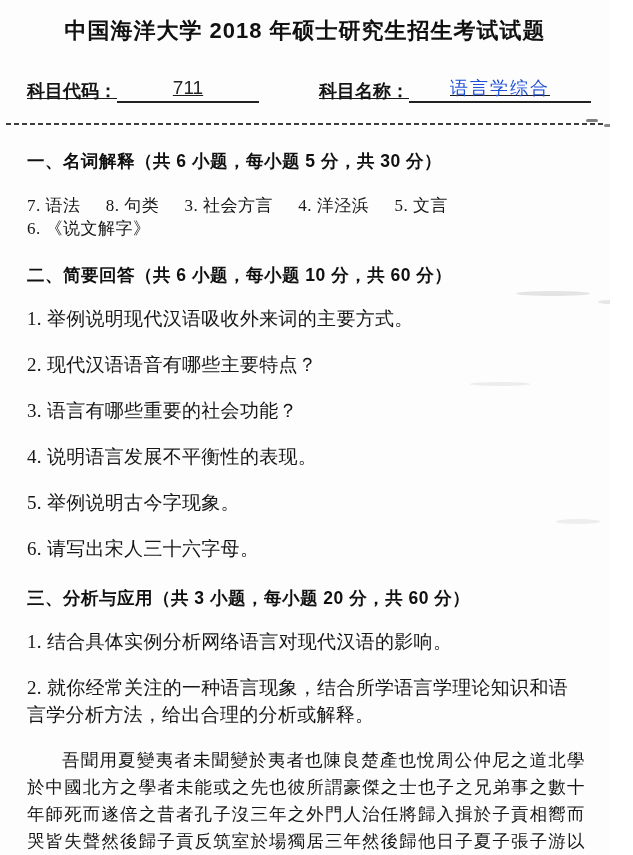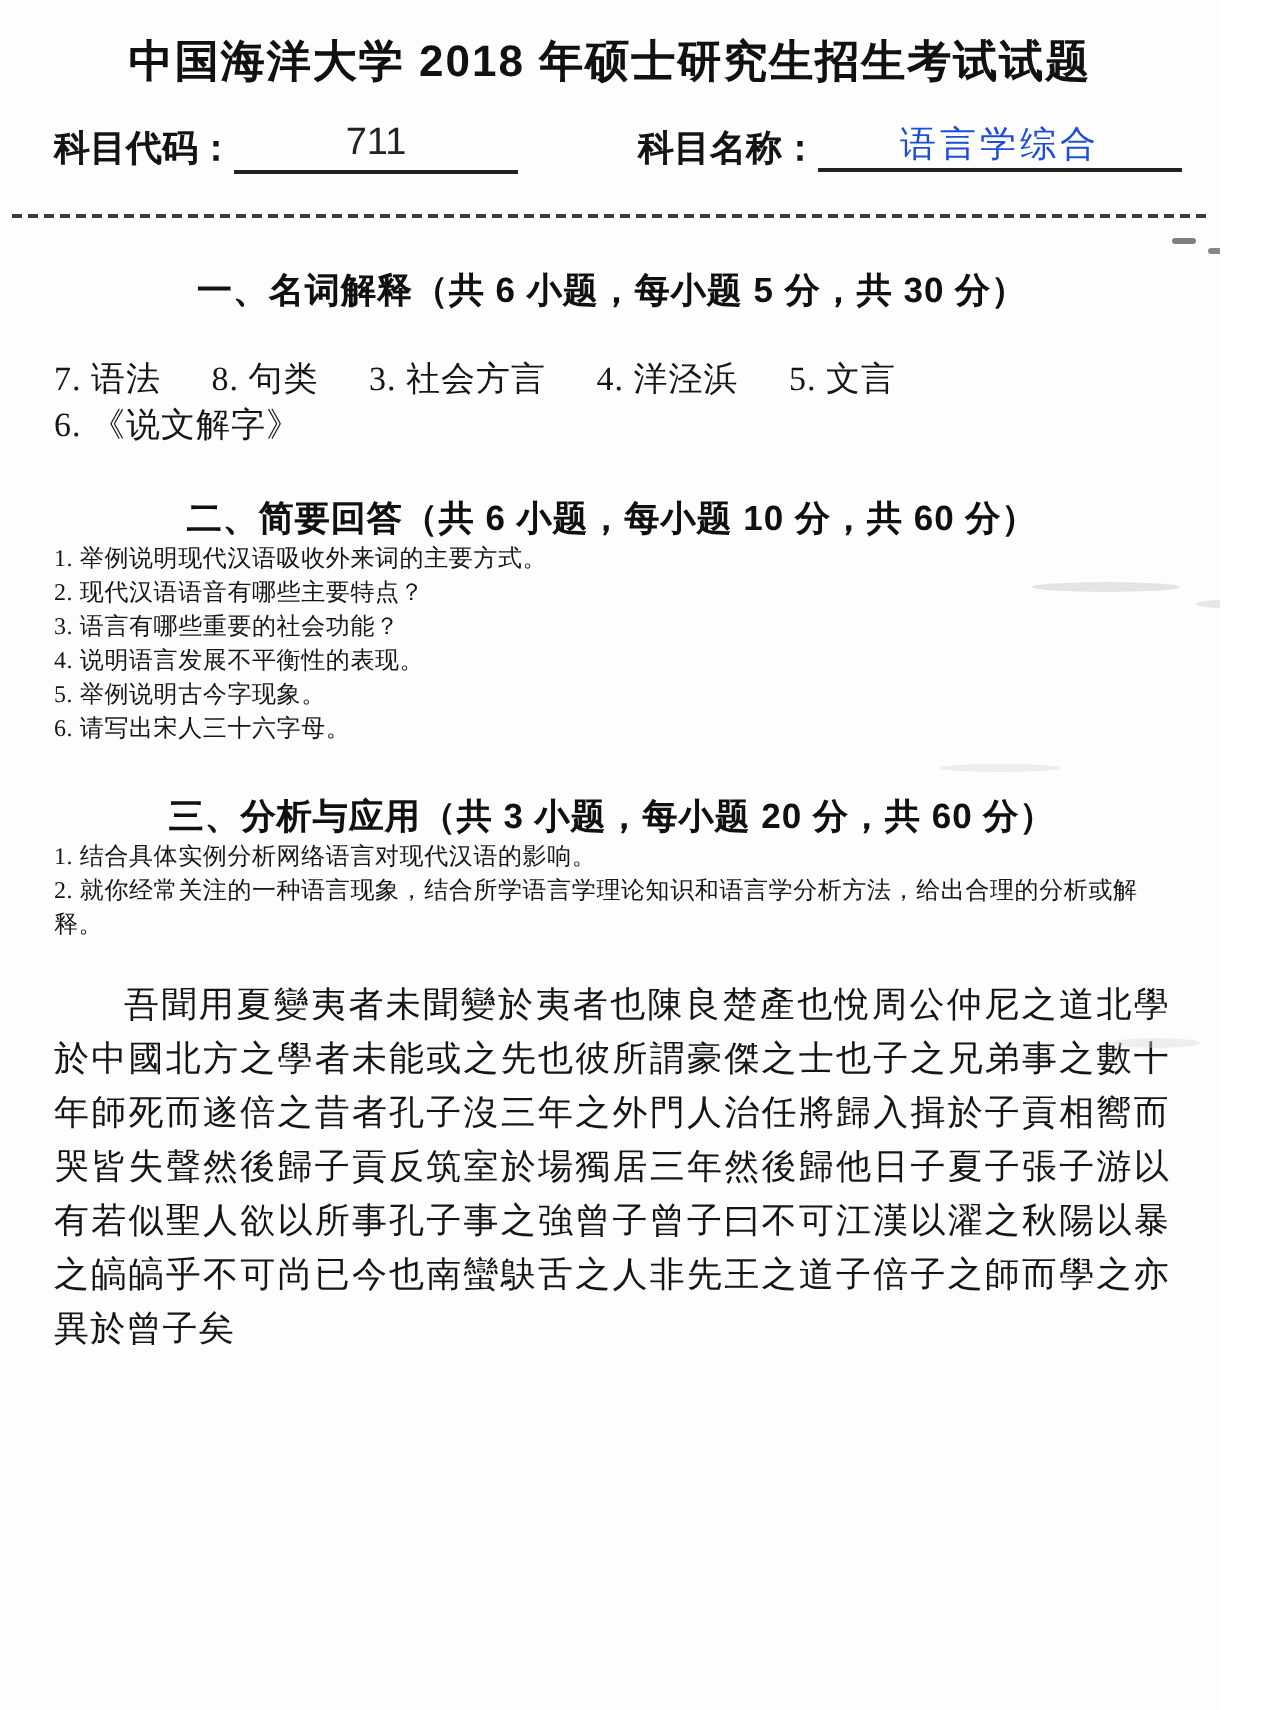--- a/index.html
+++ b/index.html
@@ -22,23 +22,24 @@
     margin:16px 20px 0;
     text-align:center;
     font-family:"Liberation Sans", sans-serif;
     font-weight:700;
     font-size:22px;
     letter-spacing:1px;
     color:#111;
   }
   .subject-row{
     display:flex;
-    align-items:center;
-    margin:16px 24px 0 27px;
+    align-items:flex-end;
+    margin:32px 24px 0 27px;
     font-size:18px;
+    text-decoration:underline;
   }
   .subject-label{
     font-family:"Liberation Sans", sans-serif;
     font-weight:700;
     color:#141414;
     white-space:nowrap;
   }
   .underline-value{
     display:inline-block;
     border-bottom:2px solid #222;
@@ -69,26 +70,26 @@
   }
   
   .content{padding:0 25px 0 27px;}
   .sec-heading{
     margin:23px 0 0;
     font-family:"Liberation Sans", sans-serif;
     font-weight:700;
     font-size:17.5px;
     color:#101010;
     letter-spacing:0.5px;
-    text-align:center;
   }
   .terms-row{margin-top:21px;font-size:17px;color:#161616;}
   .terms-row .term{display:inline-block;margin-right:21px;letter-spacing:0.5px;}
   .item{
-    font-size:12px;
+    margin-top:19px;
+    font-size:19px;
     line-height:1.42;
     color:#161616;
     letter-spacing:0.3px;
   }
   .passage{
     margin-top:18px;
     text-indent:2em;
     font-size:17.5px;
     line-height:27px;
     text-align:justify;

